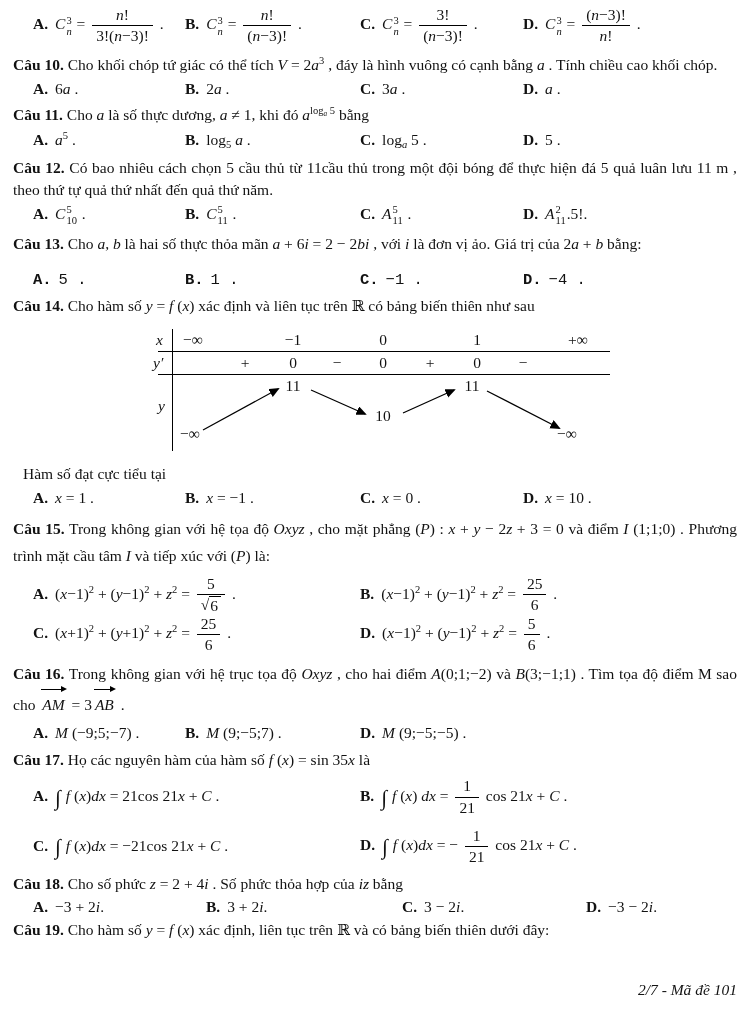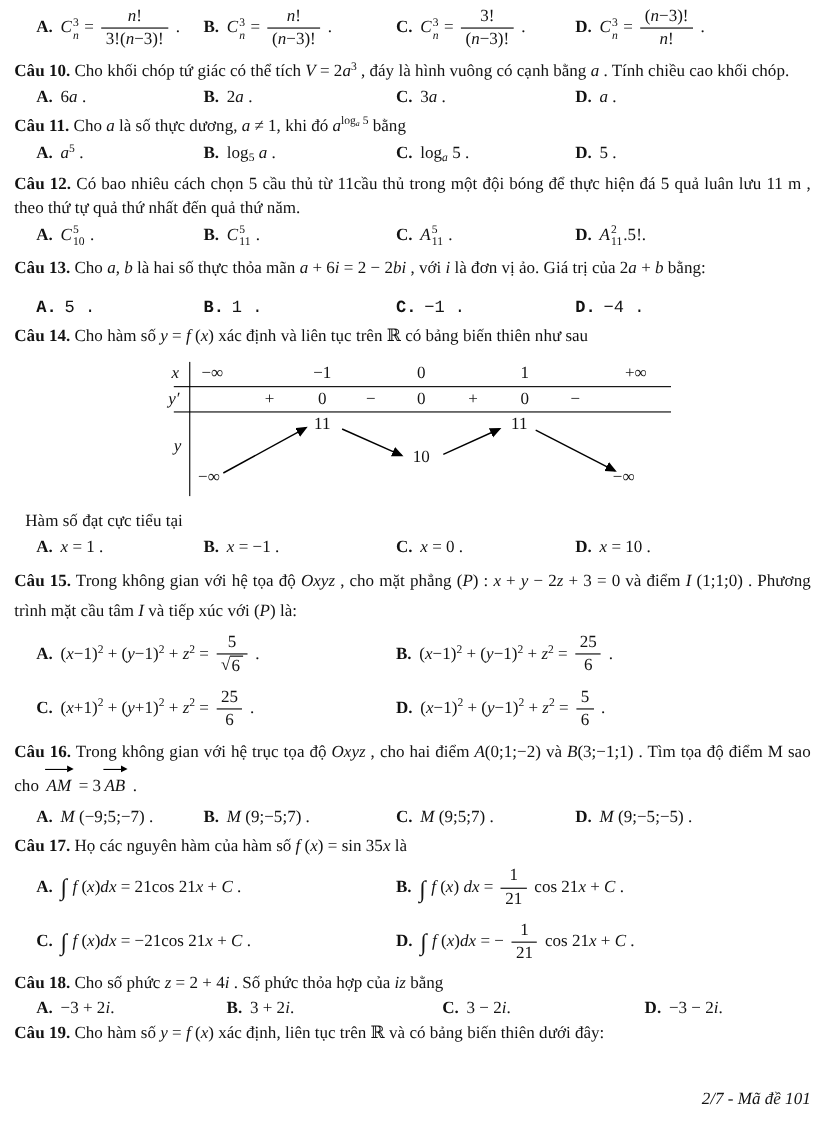--- a/index.html
+++ b/index.html
@@ -13,21 +13,21 @@
     font-family:"Liberation Serif","DejaVu Serif",serif;
     font-size:15.5px;
     line-height:1.42;
     overflow:hidden;
   }
   .qtext{text-align:justify;}
   .qlabel{font-weight:bold;}
   .mi{font-style:italic;}
   
   .opts4{display:grid;grid-template-columns:152px 175px 163px 1fr;padding-left:20px;align-items:center;}
-  .opts2{display:grid;grid-template-columns:327px 1fr;padding-left:20px;row-gap:10px;align-items:center;}
+  .opts2{display:grid;grid-template-columns:327px 1fr;padding-left:20px;row-gap:0;align-items:center;}
   .opt{white-space:nowrap;}
   .olabel{font-weight:bold;margin-right:7px;}
   
   sup{font-size:0.68em;line-height:0;vertical-align:0.55em;}
   sub{font-size:0.68em;line-height:0;vertical-align:-0.25em;}
   .ss{display:inline-block;font-size:0.68em;line-height:1.08;text-align:left;vertical-align:-0.55em;margin:0 1px;}
   .sst,.ssb{display:block;}
   .frac{display:inline-block;vertical-align:middle;text-align:center;line-height:1.18;margin:0 3px;}
   .fnum{display:block;border-bottom:1px solid #000;padding:0 4px 1px;}
   .fden{display:block;padding:1px 4px 0;}
@@ -146,21 +146,20 @@
               </span></span></span><span> .</span></span></span>
     <span class="opt"><b class="olabel">B.</b><span><span>(</span><span class="mi">x</span><span>−1)</span><sup><span>2</span></sup><span> + (</span><span class="mi">y</span><span>−1)</span><sup><span>2</span></sup><span> + </span><span class="mi">z</span><sup><span>2</span></sup><span> = </span><span class="frac"><span class="fnum"><span>25</span></span><span class="fden"><span>6</span></span></span><span> .</span></span></span>
     <span class="opt"><b class="olabel">C.</b><span><span>(</span><span class="mi">x</span><span>+1)</span><sup><span>2</span></sup><span> + (</span><span class="mi">y</span><span>+1)</span><sup><span>2</span></sup><span> + </span><span class="mi">z</span><sup><span>2</span></sup><span> = </span><span class="frac"><span class="fnum"><span>25</span></span><span class="fden"><span>6</span></span></span><span> .</span></span></span>
     <span class="opt"><b class="olabel">D.</b><span><span>(</span><span class="mi">x</span><span>−1)</span><sup><span>2</span></sup><span> + (</span><span class="mi">y</span><span>−1)</span><sup><span>2</span></sup><span> + </span><span class="mi">z</span><sup><span>2</span></sup><span> = </span><span class="frac"><span class="fnum"><span>5</span></span><span class="fden"><span>6</span></span></span><span> .</span></span></span>
   </div>
 
   <div class="qtext" style="margin-top:5px;line-height:1.8;"><b class="qlabel">Câu 16.</b> <span><span>Trong không gian với hệ trục tọa độ </span><span class="mi">Oxyz</span><span> , cho hai điểm </span><span class="mi">A</span><span>(0;1;−2) và </span><span class="mi">B</span><span>(3;−1;1) . Tìm tọa độ điểm M sao cho </span><span class="vec"><span class="vecbody"><span class="mi">AM</span></span></span><span> = 3</span><span class="vec"><span class="vecbody"><span class="mi">AB</span></span></span><span> .</span></span></div>
   <div class="opts4" style="margin-top:3px;">
     <span class="opt"><b class="olabel">A.</b><span><span class="mi">M</span><span> (−9;5;−7) .</span></span></span>
     <span class="opt"><b class="olabel">B.</b><span><span class="mi">M</span><span> (9;−5;7) .</span></span></span>
-    <span class="opt"><b class="olabel">C.</b><span><span class="mi">M</span><span> (9;5;7) .</span></span></span>
     <span class="opt"><b class="olabel">D.</b><span><span class="mi">M</span><span> (9;−5;−5) .</span></span></span>
   </div>
 
   <div class="qtext" style="margin-top:5px;"><b class="qlabel">Câu 17.</b> <span><span>Họ các nguyên hàm của hàm số </span><span class="mi">f</span><span> (</span><span class="mi">x</span><span>) = sin 35</span><span class="mi">x</span><span> là</span></span></div>
   <div class="opts2" style="margin-top:6px;row-gap:10px;">
     <span class="opt"><b class="olabel">A.</b><span><span class="mint">∫</span><span> </span><span class="mi">f</span><span> (</span><span class="mi">x</span><span>)</span><span class="mi">dx</span><span> = 21cos 21</span><span class="mi">x</span><span> + </span><span class="mi">C</span><span> .</span></span></span>
     <span class="opt"><b class="olabel">B.</b><span><span class="mint">∫</span><span> </span><span class="mi">f</span><span> (</span><span class="mi">x</span><span>) </span><span class="mi">dx</span><span> = </span><span class="frac"><span class="fnum"><span>1</span></span><span class="fden"><span>21</span></span></span><span> cos 21</span><span class="mi">x</span><span> + </span><span class="mi">C</span><span> .</span></span></span>
     <span class="opt"><b class="olabel">C.</b><span><span class="mint">∫</span><span> </span><span class="mi">f</span><span> (</span><span class="mi">x</span><span>)</span><span class="mi">dx</span><span> = −21cos 21</span><span class="mi">x</span><span> + </span><span class="mi">C</span><span> .</span></span></span>
     <span class="opt"><b class="olabel">D.</b><span><span class="mint">∫</span><span> </span><span class="mi">f</span><span> (</span><span class="mi">x</span><span>)</span><span class="mi">dx</span><span> = − </span><span class="frac"><span class="fnum"><span>1</span></span><span class="fden"><span>21</span></span></span><span> cos 21</span><span class="mi">x</span><span> + </span><span class="mi">C</span><span> .</span></span></span>
   </div>

